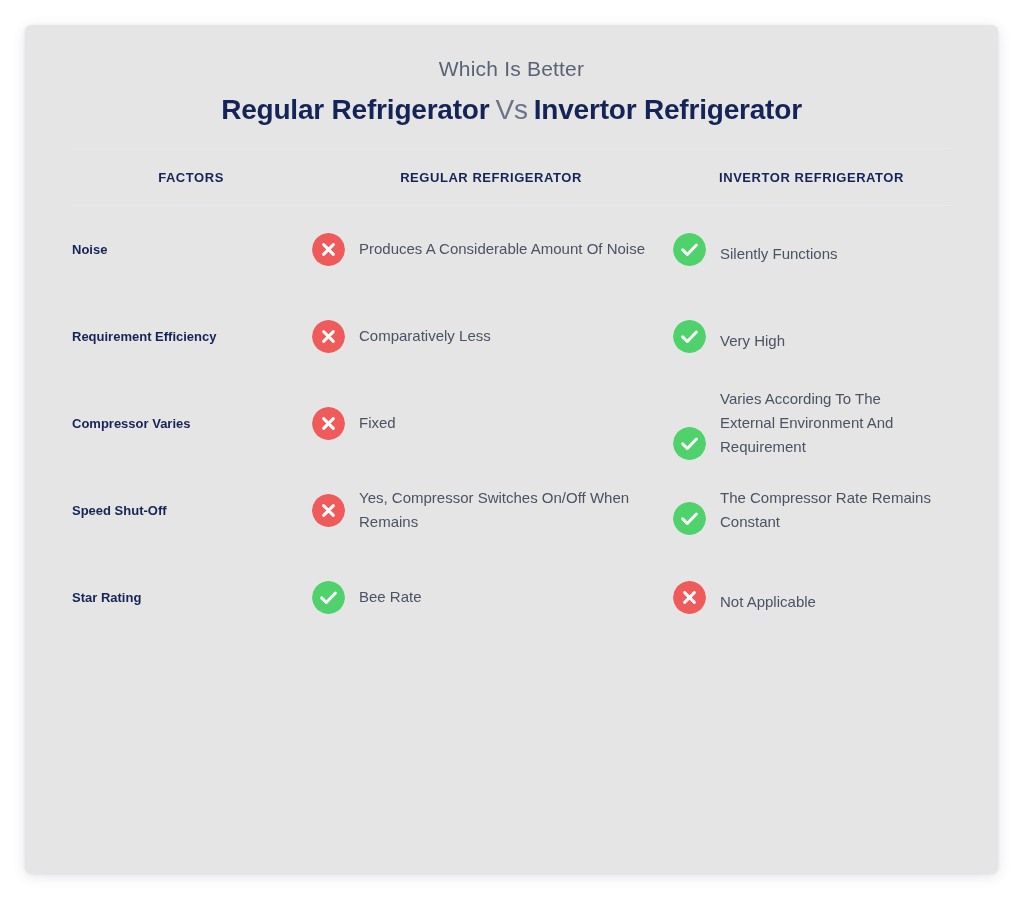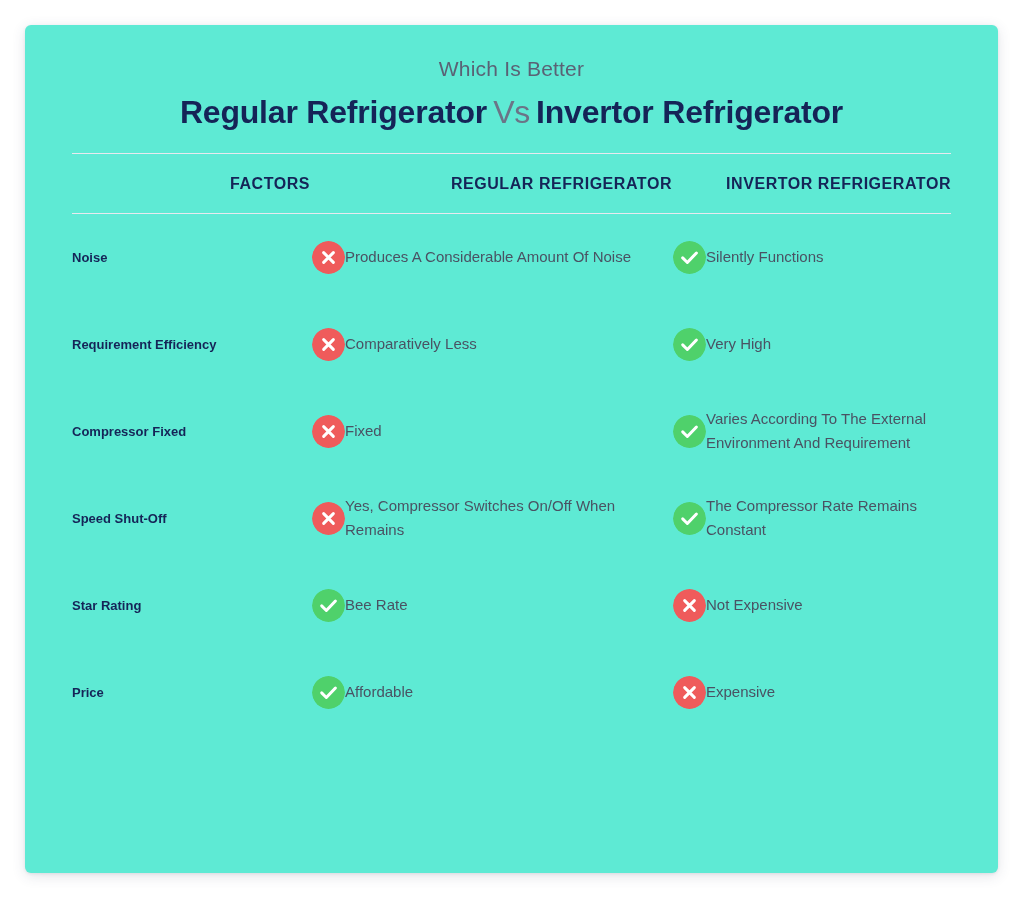--- a/index.html
+++ b/index.html
@@ -19,21 +19,21 @@
     background: #ffffff;
     overflow: hidden;
   }
 
   .card {
     position: absolute;
     left: 25px;
     top: 25px;
     width: 973px;
     height: 848px;
-    background: #5eead4;
+    background: #e5e5e5;
     border-radius: 6px;
     box-shadow: 0 3px 14px rgba(60, 64, 100, 0.14),
                 0 1px 3px rgba(60, 64, 100, 0.10);
   }
 
   
   .header {
     padding-top: 30px;
     text-align: center;
   }
@@ -41,21 +41,21 @@
   .kicker {
     font-size: 21px;
     font-weight: 400;
     color: #5a6275;
     letter-spacing: 0.2px;
     line-height: 1.3;
   }
 
   .headline {
     margin-top: 10px;
-    font-size: 32px;
+    font-size: 28px;
     font-weight: 700;
     color: #152457;
     letter-spacing: -0.2px;
     line-height: 1.25;
     white-space: nowrap;
   }
 
   .headline .vs {
     font-weight: 400;
     color: #6b7487;
@@ -64,22 +64,22 @@
 
   
   .table {
     margin: 21px 47px 0 47px;
     width: calc(100% - 94px);
     border-collapse: collapse;
     table-layout: fixed;
   }
 
   .table thead th {
-    text-align: right;
-    font-size: 16px;
+    text-align: center;
+    font-size: 13px;
     font-weight: 700;
     color: #152457;
     letter-spacing: 0.55px;
     padding: 21px 0 20px 0;
     border-top: 1px solid #e8e9ef;
     border-bottom: 1px solid #e8e9ef;
     vertical-align: middle;
     margin-left: 14px;
   }
 
@@ -99,41 +99,42 @@
     font-size: 13px;
     font-weight: 700;
     color: #152457;
     line-height: 1.65;
     padding-right: 14px;
   }
 
   .cell {
     display: flex;
     align-items: center;
+    gap: 14px;
     padding-right: 16px;
   }
 
   .cell .icon {
     flex: 0 0 auto;
     width: 33px;
     height: 33px;
     border-radius: 50%;
     display: block;
   }
 
   .cell .txt {
     font-size: 15px;
     font-weight: 400;
     color: #4a5263;
     line-height: 1.62;
   }
 
   
   td.v-reg .cell { padding-left: 2px; }
-  td.v-inv .cell { padding-left: 1px; }
+  td.v-inv .cell { padding-left: 1px; align-items: flex-end; }
 </style>
 </head>
 <body>
 
 <div id="page">
   <div class="card">
 
     <div class="header">
       <div class="kicker">Which Is Better</div>
       <div class="headline">
@@ -191,21 +192,21 @@
               <div class="cell">
                 <svg class="icon" viewBox="0 0 32 32">
                   <circle cx="16" cy="16" r="16" fill="#4fd16b"></circle>
                   <path d="M9.4 16.4 L13.9 20.8 L22.7 11.6" fill="none" stroke="#ffffff" stroke-width="2.9" stroke-linecap="round" stroke-linejoin="round"></path>
                 </svg>
                 <span class="txt">Very High</span>
               </div>
             </td>
           </tr>
           <tr>
-            <td class="factor">Compressor Fixed</td>
+            <td class="factor">Compressor Varies</td>
             <td class="v-reg">
               <div class="cell">
                 <svg class="icon" viewBox="0 0 32 32">
                   <circle cx="16" cy="16" r="16" fill="#ef5b5b"></circle>
                   <path d="M11.3 11.3 L20.7 20.7 M20.7 11.3 L11.3 20.7" fill="none" stroke="#ffffff" stroke-width="2.9" stroke-linecap="round"></path>
                 </svg>
                 <span class="txt">Fixed</span>
               </div>
             </td>
             <td class="v-inv">
@@ -249,42 +250,21 @@
                 </svg>
                 <span class="txt">Bee Rate</span>
               </div>
             </td>
             <td class="v-inv">
               <div class="cell">
                 <svg class="icon" viewBox="0 0 32 32">
                   <circle cx="16" cy="16" r="16" fill="#ef5b5b"></circle>
                   <path d="M11.3 11.3 L20.7 20.7 M20.7 11.3 L11.3 20.7" fill="none" stroke="#ffffff" stroke-width="2.9" stroke-linecap="round"></path>
                 </svg>
-                <span class="txt">Not Expensive</span>
-              </div>
-            </td>
-          </tr>
-          <tr>
-            <td class="factor">Price</td>
-            <td class="v-reg">
-              <div class="cell">
-                <svg class="icon" viewBox="0 0 32 32">
-                  <circle cx="16" cy="16" r="16" fill="#4fd16b"></circle>
-                  <path d="M9.4 16.4 L13.9 20.8 L22.7 11.6" fill="none" stroke="#ffffff" stroke-width="2.9" stroke-linecap="round" stroke-linejoin="round"></path>
-                </svg>
-                <span class="txt">Affordable</span>
-              </div>
-            </td>
-            <td class="v-inv">
-              <div class="cell">
-                <svg class="icon" viewBox="0 0 32 32">
-                  <circle cx="16" cy="16" r="16" fill="#ef5b5b"></circle>
-                  <path d="M11.3 11.3 L20.7 20.7 M20.7 11.3 L11.3 20.7" fill="none" stroke="#ffffff" stroke-width="2.9" stroke-linecap="round"></path>
-                </svg>
-                <span class="txt">Expensive</span>
+                <span class="txt">Not Applicable</span>
               </div>
             </td>
           </tr>
         </tbody>
     </table>
 
   </div>
 </div>
 
 </body></html>

